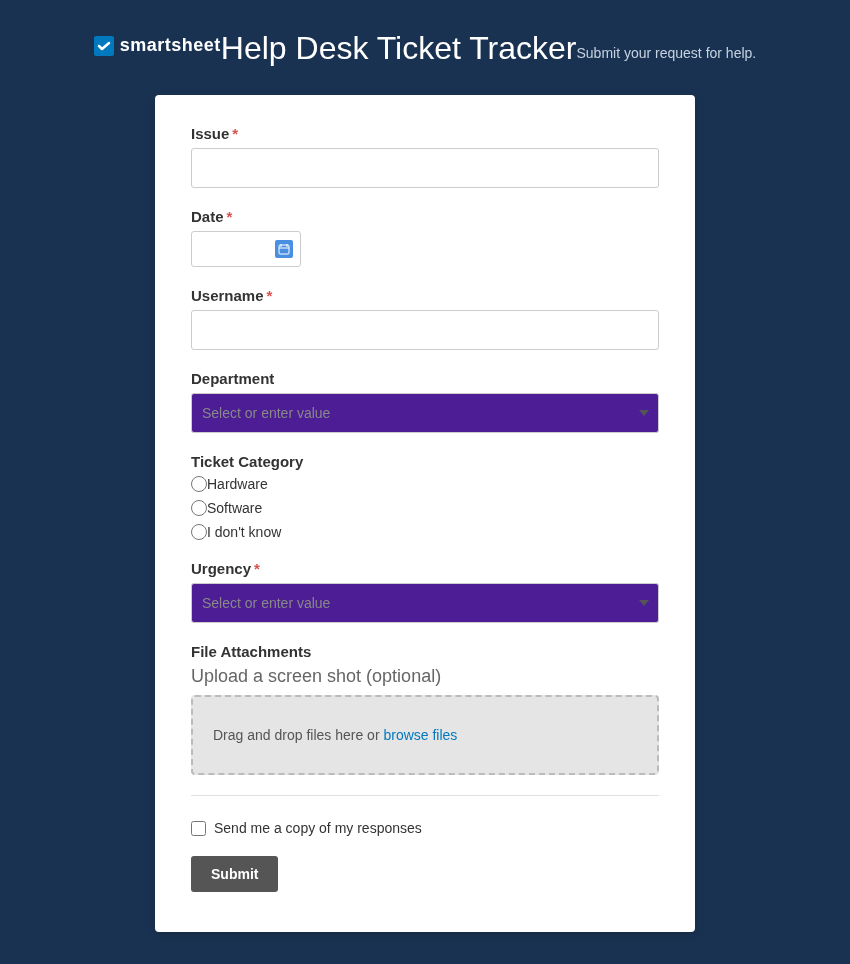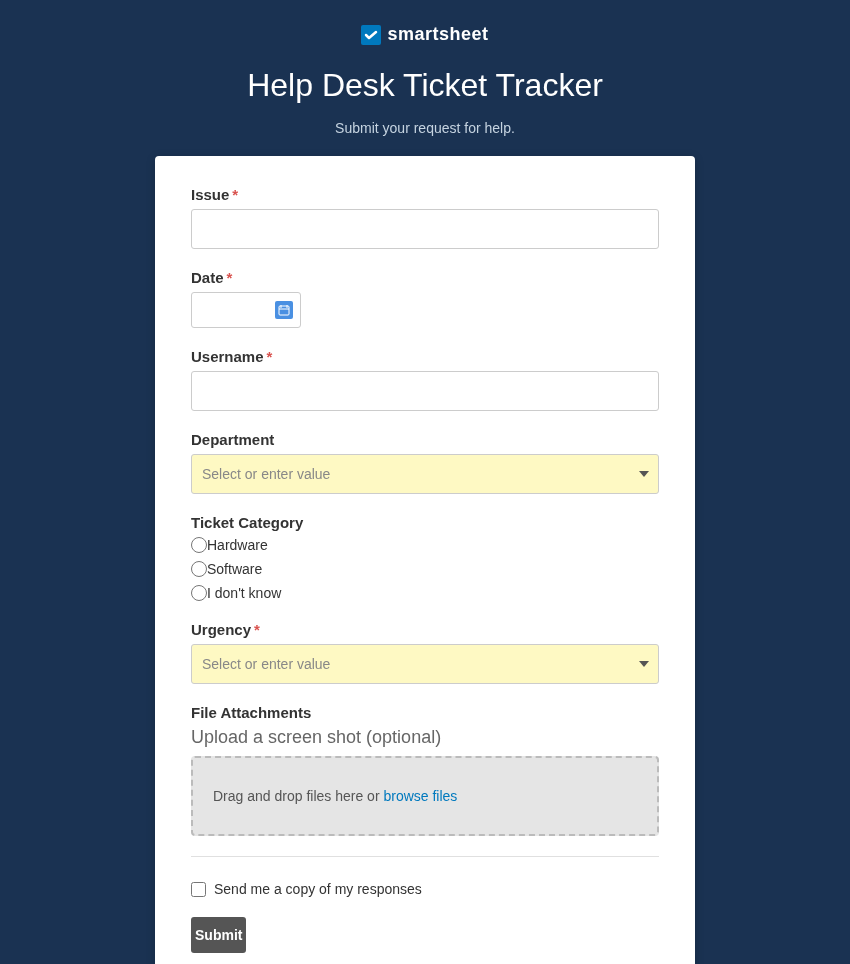--- a/index.html
+++ b/index.html
@@ -13,25 +13,23 @@
       font-family: Arial, sans-serif;
       min-height: 964px;
       display: flex;
       flex-direction: column;
       align-items: center;
       padding: 20px;
     }
 
     .header {
       display: flex;
-      flex-direction: column;
       align-items: center;
       margin-bottom: 20px;
-      margin-top: 4px;
-      gap: 8px;
+      margin-top: 10px;
     }
 
     .logo-area {
       display: flex;
       align-items: center;
       gap: 6px;
       margin-bottom: 14px;
     }
 
     .logo-icon {
@@ -135,21 +133,21 @@
     }
 
     .form-select {
       width: 100%;
       height: 40px;
       border: 1px solid #cccccc;
       border-radius: 3px;
       padding: 8px 36px 8px 10px;
       font-size: 14px;
       color: #888;
-      background: #fef9c3;
+      background: #4c1d95;
       appearance: none;
       -webkit-appearance: none;
       outline: none;
       cursor: pointer;
     }
 
     .select-arrow {
       position: absolute;
       right: 10px;
       top: 50%;
@@ -226,21 +224,21 @@
     .checkbox-label {
       font-size: 14px;
       color: #333;
     }
 
     .submit-btn {
       background: #555555;
       color: #ffffff;
       border: none;
       border-radius: 3px;
-      padding: 10px 4px;
+      padding: 10px 20px;
       font-size: 14px;
       font-weight: 600;
       cursor: pointer;
     }
 
     .divider-line {
       width: 100%;
       height: 1px;
       background: #e0e0e0;
       margin: 20px 0 24px 0;

